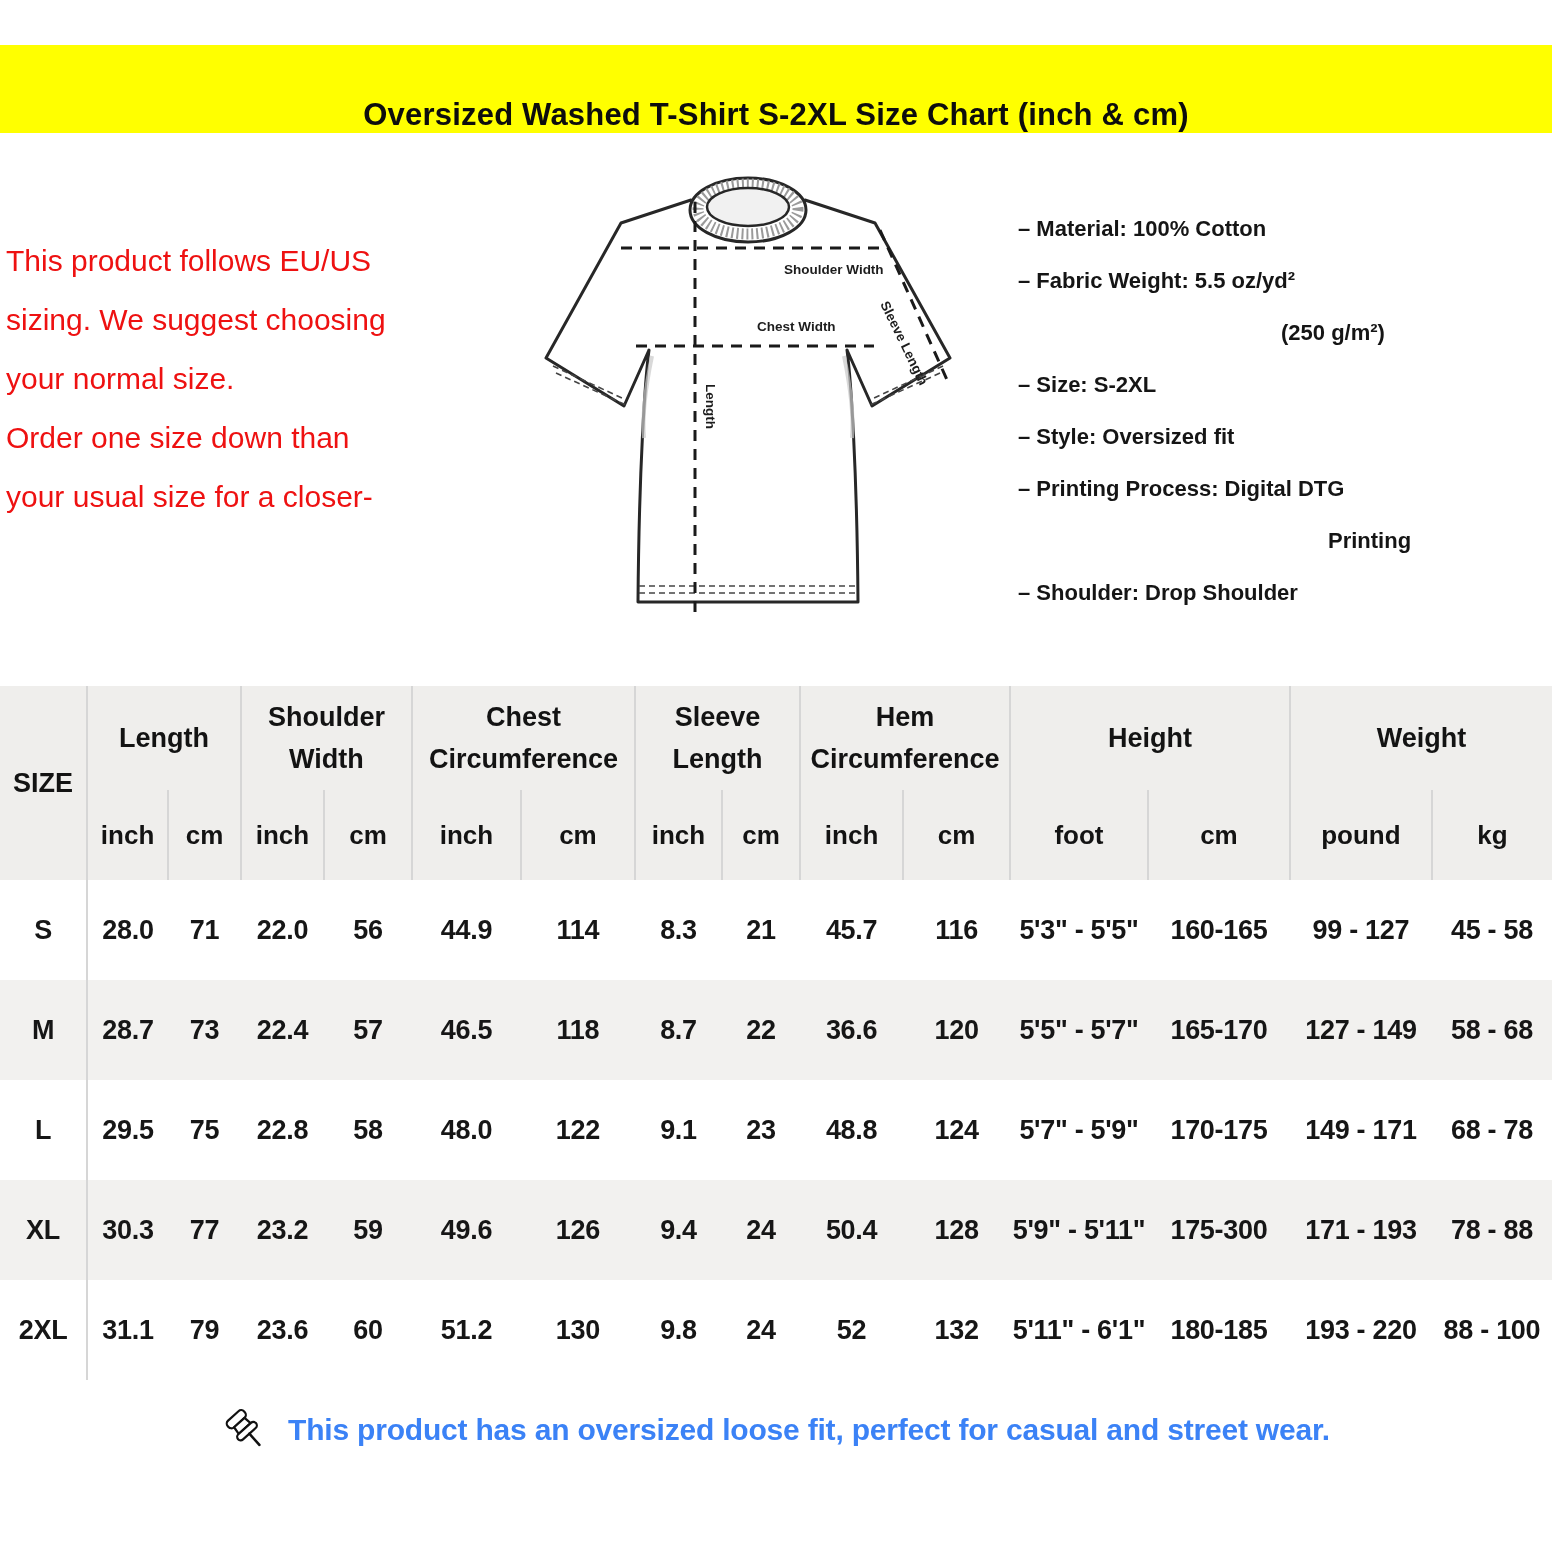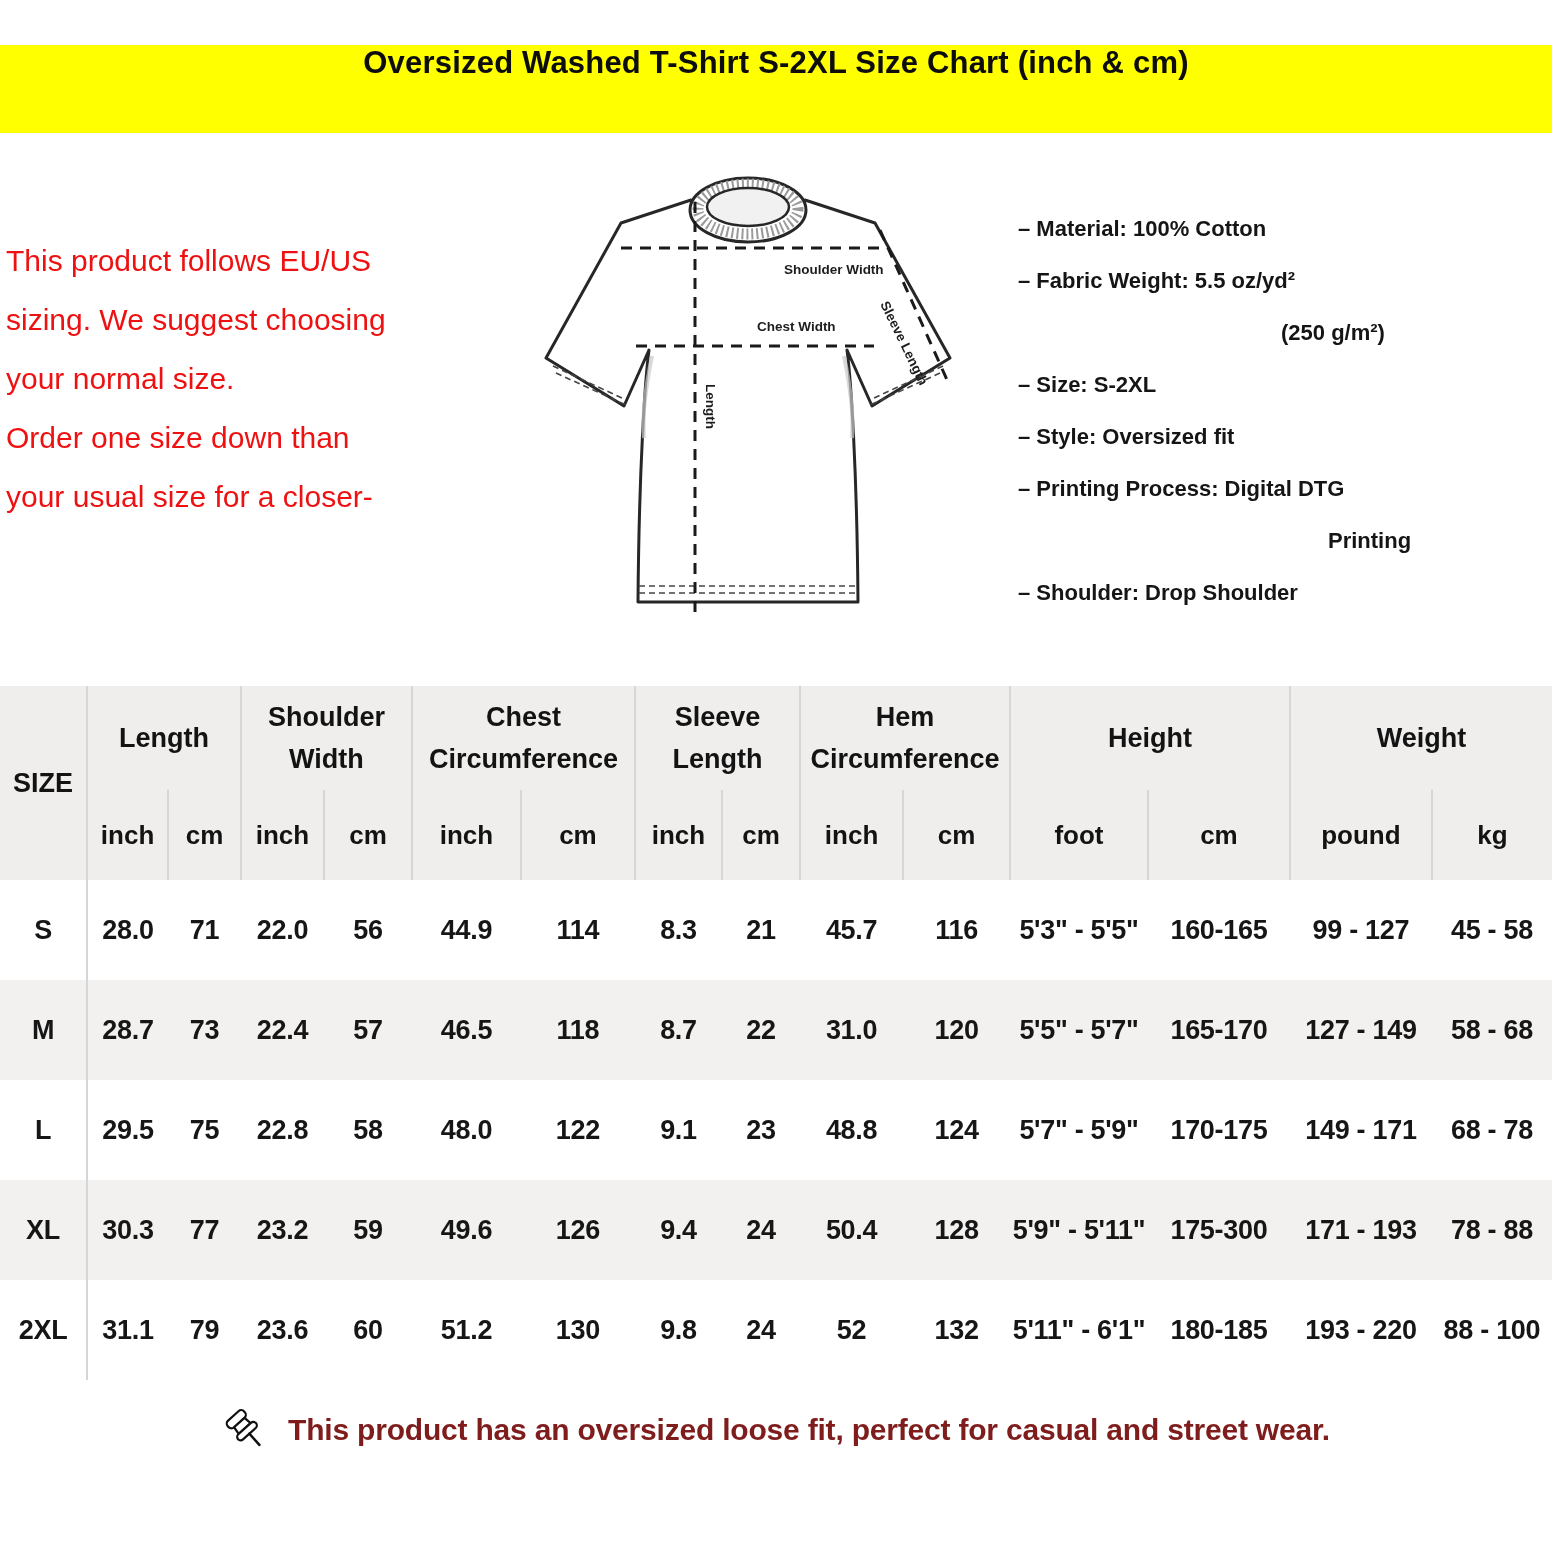--- a/index.html
+++ b/index.html
@@ -1,21 +1,21 @@
 <!DOCTYPE html>
 <html style="--banner-bg: #ffff00; --note-red: #ee1111; --header-bg: #efeeec; --stripe-bg: #f2f1ef; --divider: #d6d6d6; --ink: #121212;"><head>
 <meta charset="utf-8">
 <style>
   html,body{margin:0;padding:0;background:#fff;}
   .page{position:relative;width:1552px;height:1552px;background:#fff;overflow:hidden;
         font-family:"Liberation Sans",sans-serif;color:var(--ink,#121212);}
 
   
   .banner{position:absolute;left:0;top:45px;width:100%;height:88px;background:var(--banner-bg,#ffff00);
-          display:flex;align-items:flex-start;justify-content:center;}
+          display:flex;align-items:flex-end;justify-content:center;}
   .banner .title{font-size:31px;font-weight:bold;letter-spacing:.2px;color:#0d0d0d;}
 
   
   .red-note{position:absolute;left:6px;top:231px;width:505px;}
   .red-line{color:var(--note-red,#ee1111);font-weight:normal;font-size:30px;line-height:59px;white-space:nowrap;}
 
   
   .shirt{position:absolute;left:528px;top:170px;width:442px;height:462px;}
   .shirt svg{width:100%;height:100%;}
   .diagram-label{font-family:"Liberation Sans",sans-serif;font-weight:bold;font-size:13.5px;fill:#1d1d1d;}
@@ -32,21 +32,21 @@
   .sub-row th{height:90px;font-size:26px;vertical-align:middle;}
   .size-table tbody td{height:100px;text-align:center;vertical-align:middle;
       font-size:27px;font-weight:600;letter-spacing:-0.3px;color:#161616;white-space:nowrap;}
   td.size-cell{font-weight:bold;border-right:2px solid var(--divider,#d6d6d6);letter-spacing:0;}
   tr.stripe td{background:var(--stripe-bg,#f2f1ef);}
   .gline{border-left:2px solid var(--divider,#d6d6d6);}
   .subline{border-left:2px solid var(--divider,#d6d6d6);}
 
   
   .footer-note{position:absolute;left:0;top:1406px;width:100%;display:flex;align-items:center;justify-content:center;gap:18px;}
-  .footer-text{font-size:30px;font-weight:bold;letter-spacing:-0.2px;color:#7f1d1d;}
+  .footer-text{font-size:30px;font-weight:bold;letter-spacing:-0.2px;color:#3b82f6;}
   .pin{display:inline-flex;width:48px;height:48px;}
 </style>
 </head>
 <body>
 
 <div class="page">
 
   <div class="banner">
     <div class="title">Oversized Washed T-Shirt S-2XL Size Chart (inch &amp; cm)</div>
   </div>
@@ -173,21 +173,21 @@
         <tr class="stripe">
           <td class="size-cell">M</td>
           <td>28.7</td>
           <td>73</td>
           <td>22.4</td>
           <td>57</td>
           <td>46.5</td>
           <td>118</td>
           <td>8.7</td>
           <td>22</td>
-          <td>31.0</td>
+          <td>36.6</td>
           <td>120</td>
           <td>5'5" - 5'7"</td>
           <td>165-170</td>
           <td>127 - 149</td>
           <td>58 - 68</td>
         </tr>
         <tr>
           <td class="size-cell">L</td>
           <td>29.5</td>
           <td>75</td>

